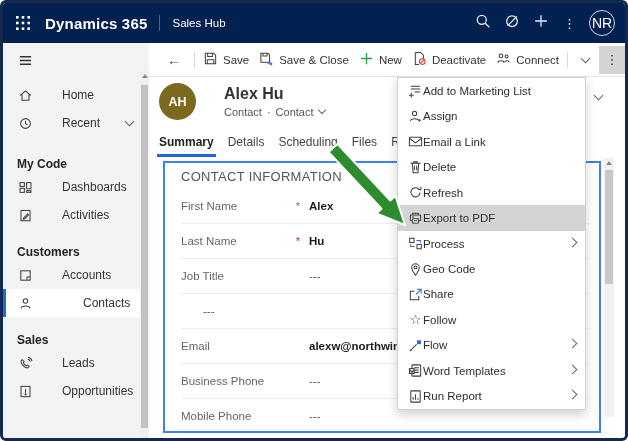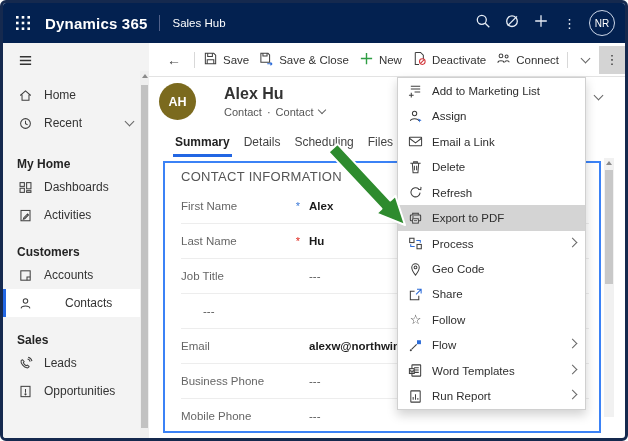--- a/index.html
+++ b/index.html
@@ -6,27 +6,27 @@
   .frame{position:relative;width:628px;height:441px;box-sizing:border-box;border:3px solid #15294e;border-radius:6px;overflow:hidden;background:#fff;}
   
   .appbar{height:40px;background:#032150;display:flex;align-items:center;color:#fff;padding:0 10px 0 12px;box-sizing:border-box;}
   .waffle{width:16px;height:16px;display:inline-flex;}
   .appbar-product{font-size:15px;font-weight:bold;margin-left:14px;letter-spacing:.2px;}
   .appbar-div{width:1px;height:16px;background:#51618a;margin:0 12px;}
   .appbar-app{font-size:11.5px;}
   .appbar-spacer{flex:1;}
   .abtn{width:29px;height:28px;display:flex;align-items:center;justify-content:center;cursor:pointer;}
   .glyph-ell{font-size:13px;color:#e8eef7;line-height:1;}
-  .avatar-nr{width:24px;height:24px;border-radius:50%;border:1.4px solid #cdd7e8;display:flex;align-items:center;justify-content:center;font-size:10px;color:#fff;margin-left:5px;}
+  .avatar-nr{width:24px;height:24px;border-radius:50%;border:1.4px solid #cdd7e8;display:flex;align-items:center;justify-content:center;font-size:14px;color:#fff;margin-left:5px;}
   
   .body{display:flex;height:395px;}
   .sidebar{width:146px;background:#f3f3f3;position:relative;flex:none;font-size:12px;color:#333;overflow:hidden;}
   .sb-burger{height:38px;display:flex;align-items:center;padding-left:15px;}
   .sb-item{height:28px;display:flex;align-items:center;gap:11px;padding:0 16px 0 15px;cursor:pointer;}
-  .sb-item .lbl{flex:1;}
+  .sb-item .lbl{flex:1;margin-left:18px;}
   .sb-item.sel{background:#fff;border-left:3px solid #2266E3;padding-left:12px;gap:32px;}
   .sb-sec{height:22px;display:flex;align-items:flex-end;padding:0 0 2px 14px;font-weight:bold;font-size:12px;color:#242424;}
   .sb-gap{height:12px;} .sb-gap2{height:8px;}
   .sb-scroll{position:absolute;top:28px;right:0;bottom:0;width:9px;background:#efefef;}
   .sb-thumb{position:absolute;top:14px;bottom:10px;left:1px;width:7px;background:#c2c2c2;}
   .tri-up{width:0;height:0;border-left:3px solid transparent;border-right:3px solid transparent;border-bottom:4px solid #8a8a8a;margin:3px auto 0;}
   .chev{display:inline-block;width:6px;height:6px;border-right:1.4px solid #666;border-bottom:1.4px solid #666;transform:rotate(45deg);margin-top:-3px;}
   .chev.r{transform:rotate(-45deg);}
   .chev.sm{width:5px;height:5px;}
   
@@ -35,38 +35,38 @@
   .cbtn{display:flex;align-items:center;gap:5px;padding:0 5px;height:28px;cursor:pointer;white-space:nowrap;}
   .cback{width:24px;justify-content:center;font-size:14px;color:#444;}
   .cdiv{width:1px;height:16px;background:#d8d8d8;margin:0 3px;}
   .cmore{width:26px;height:28px;display:flex;align-items:center;justify-content:center;background:#d4d4d4;cursor:pointer;}
   .cmore .glyph-ell{color:#333;font-size:13px;}
   .content{position:relative;height:361px;}
   .rec-head{position:absolute;left:10px;top:6px;display:flex;gap:28px;align-items:center;}
   .rec-avatar{width:37px;height:37px;border-radius:50%;background:#7b6a1e;color:#fff;display:flex;align-items:center;justify-content:center;font-size:12.5px;font-weight:bold;}
   .rec-name{font-size:16px;font-weight:600;color:#333;line-height:1.15;}
   .rec-sub{font-size:11px;color:#555;display:flex;align-items:center;gap:5px;margin-top:2px;}
-  .tabs{position:absolute;left:0;top:54px;display:flex;gap:10px;padding-left:24px;font-size:12px;color:#444;}
+  .tabs{position:absolute;left:0;top:54px;display:flex;gap:10px;padding-left:8px;font-size:12px;color:#444;}
   .tab{padding:4px 2px 5px;cursor:pointer;white-space:nowrap;}
   .tab.active{font-weight:bold;color:#222;border-bottom:3px solid #2266E3;}
   .card{position:absolute;left:14px;top:84px;width:438px;height:272px;box-sizing:border-box;background:#fff;border:2px solid #3b82f6;}
   .card-title{height:26px;display:flex;align-items:center;padding-left:16px;font-size:13px;color:#555;letter-spacing:.3px;}
   .fr{height:34px;display:flex;align-items:center;margin:0 10px 0 16px;border-bottom:1px solid #ededed;}
   .fr:last-child{border-bottom:none;}
   .fl{width:106px;font-size:11.5px;color:#666;}
   .fa{width:22px;font-size:11px;text-align:center;}
   .fa.blue{color:#3b79d8;} .fa.red{color:#e0261c;}
   .fv{font-size:11.5px;color:#555;white-space:nowrap;overflow:visible;}
   .fv.filled{font-weight:bold;color:#1b1b1b;}
   .form-chev{position:absolute;left:446px;top:18px;}
   .r-scroll{position:absolute;left:455px;top:81px;width:10px;height:259px;background:#f1f1f1;}
   .r-thumb{position:absolute;top:12px;left:1px;width:8px;height:114px;background:#c8c8c8;}
   
   .menu{position:absolute;left:394px;top:74px;width:189px;height:333px;background:#fff;border:1px solid #d0d0d0;box-shadow:0 5px 10px rgba(0,0,0,.18);z-index:50;display:flex;flex-direction:column;box-sizing:border-box;}
-  .mi{flex:1;display:flex;align-items:center;gap:9px;padding:0 9px 0 10px;font-size:11.5px;color:#2e2e2e;cursor:pointer;}
+  .mi{flex:1;display:flex;align-items:center;padding:0 9px 0 10px;font-size:11.5px;color:#2e2e2e;cursor:pointer;}
   .mi.hl{background:#d4d4d4;}
   .mi .mlbl{flex:1;white-space:nowrap;}
   .mi .star{font-size:13px;color:#444;line-height:1;width:15px;text-align:center;}
   .micon{width:15px;height:15px;flex:none;display:flex;align-items:center;justify-content:center;}
   svg.ic{stroke:#3f3f3f;fill:none;stroke-width:1.1;width:15px;height:15px;}
   svg.ic.w{stroke:#e6ecf5;stroke-width:1.3;width:16px;height:16px;}
   .arrow-svg{position:absolute;left:320px;top:135px;z-index:60;pointer-events:none;}
 </style>
 </head>
 <body>
@@ -138,21 +138,21 @@
             <svg class="ic" viewBox="0 0 16 16">
               <circle cx="8" cy="8" r="5.2"></circle>
               <path d="M8 5v3.1l2.2 1.2"></path>
             </svg>
           </span>
         <span class="lbl">Recent</span>
         <span class="chev"></span>
       </div>
 
       <div class="sb-gap"></div>
-      <div class="sb-sec">My Home</div>
+      <div class="sb-sec">My Code</div>
       <div class="sb-item">
         <span class="micon">
             <svg class="ic" viewBox="0 0 16 16">
               <rect x="2.2" y="2.8" width="4.6" height="4"></rect>
               <rect x="9.2" y="2.8" width="4.6" height="6.6"></rect>
               <rect x="2.2" y="8.8" width="4.6" height="4.4"></rect>
               <rect x="9.2" y="11.4" width="4.6" height="1.8"></rect>
             </svg>
           </span>
         <span class="lbl">Dashboards</span>

